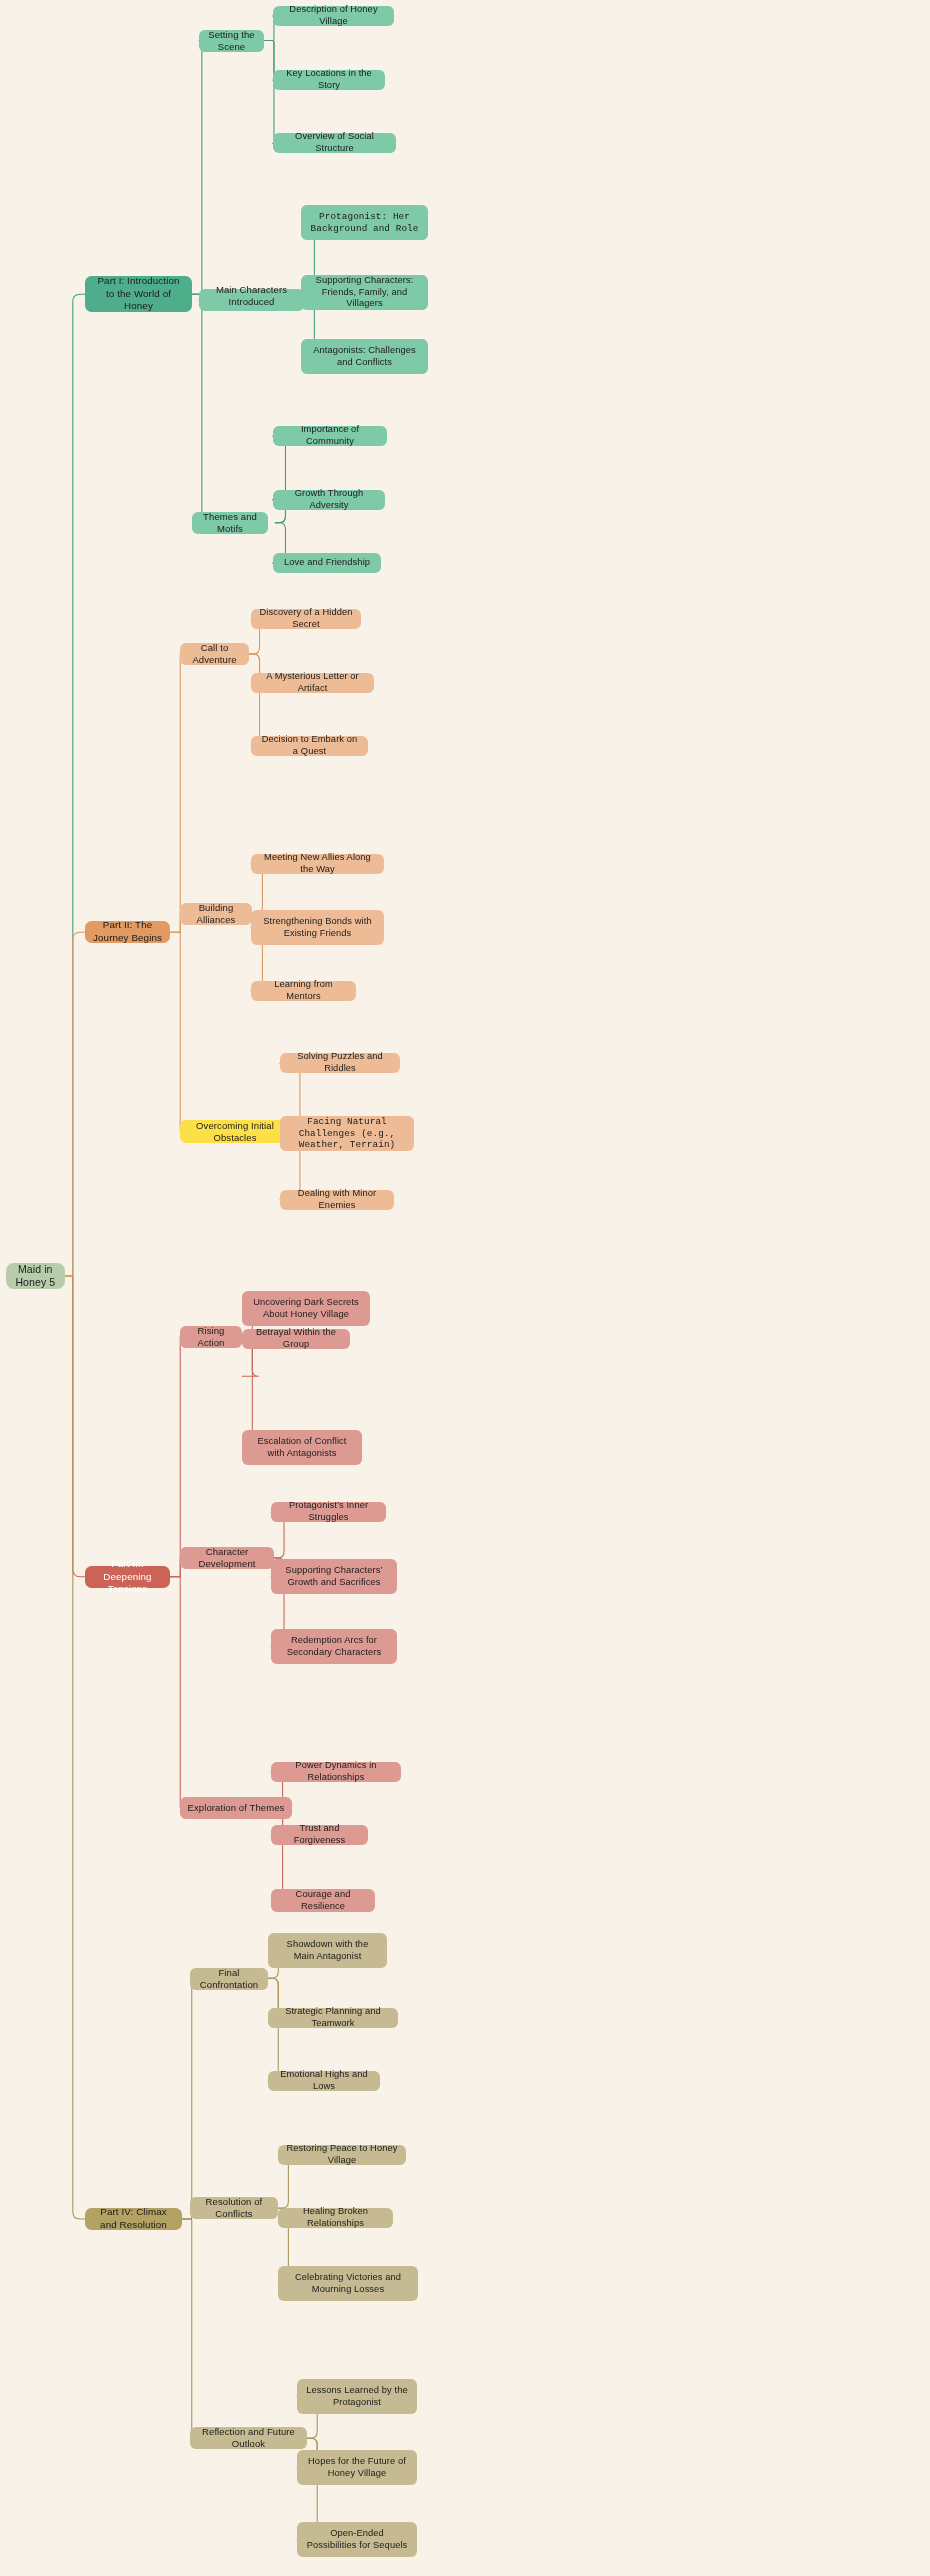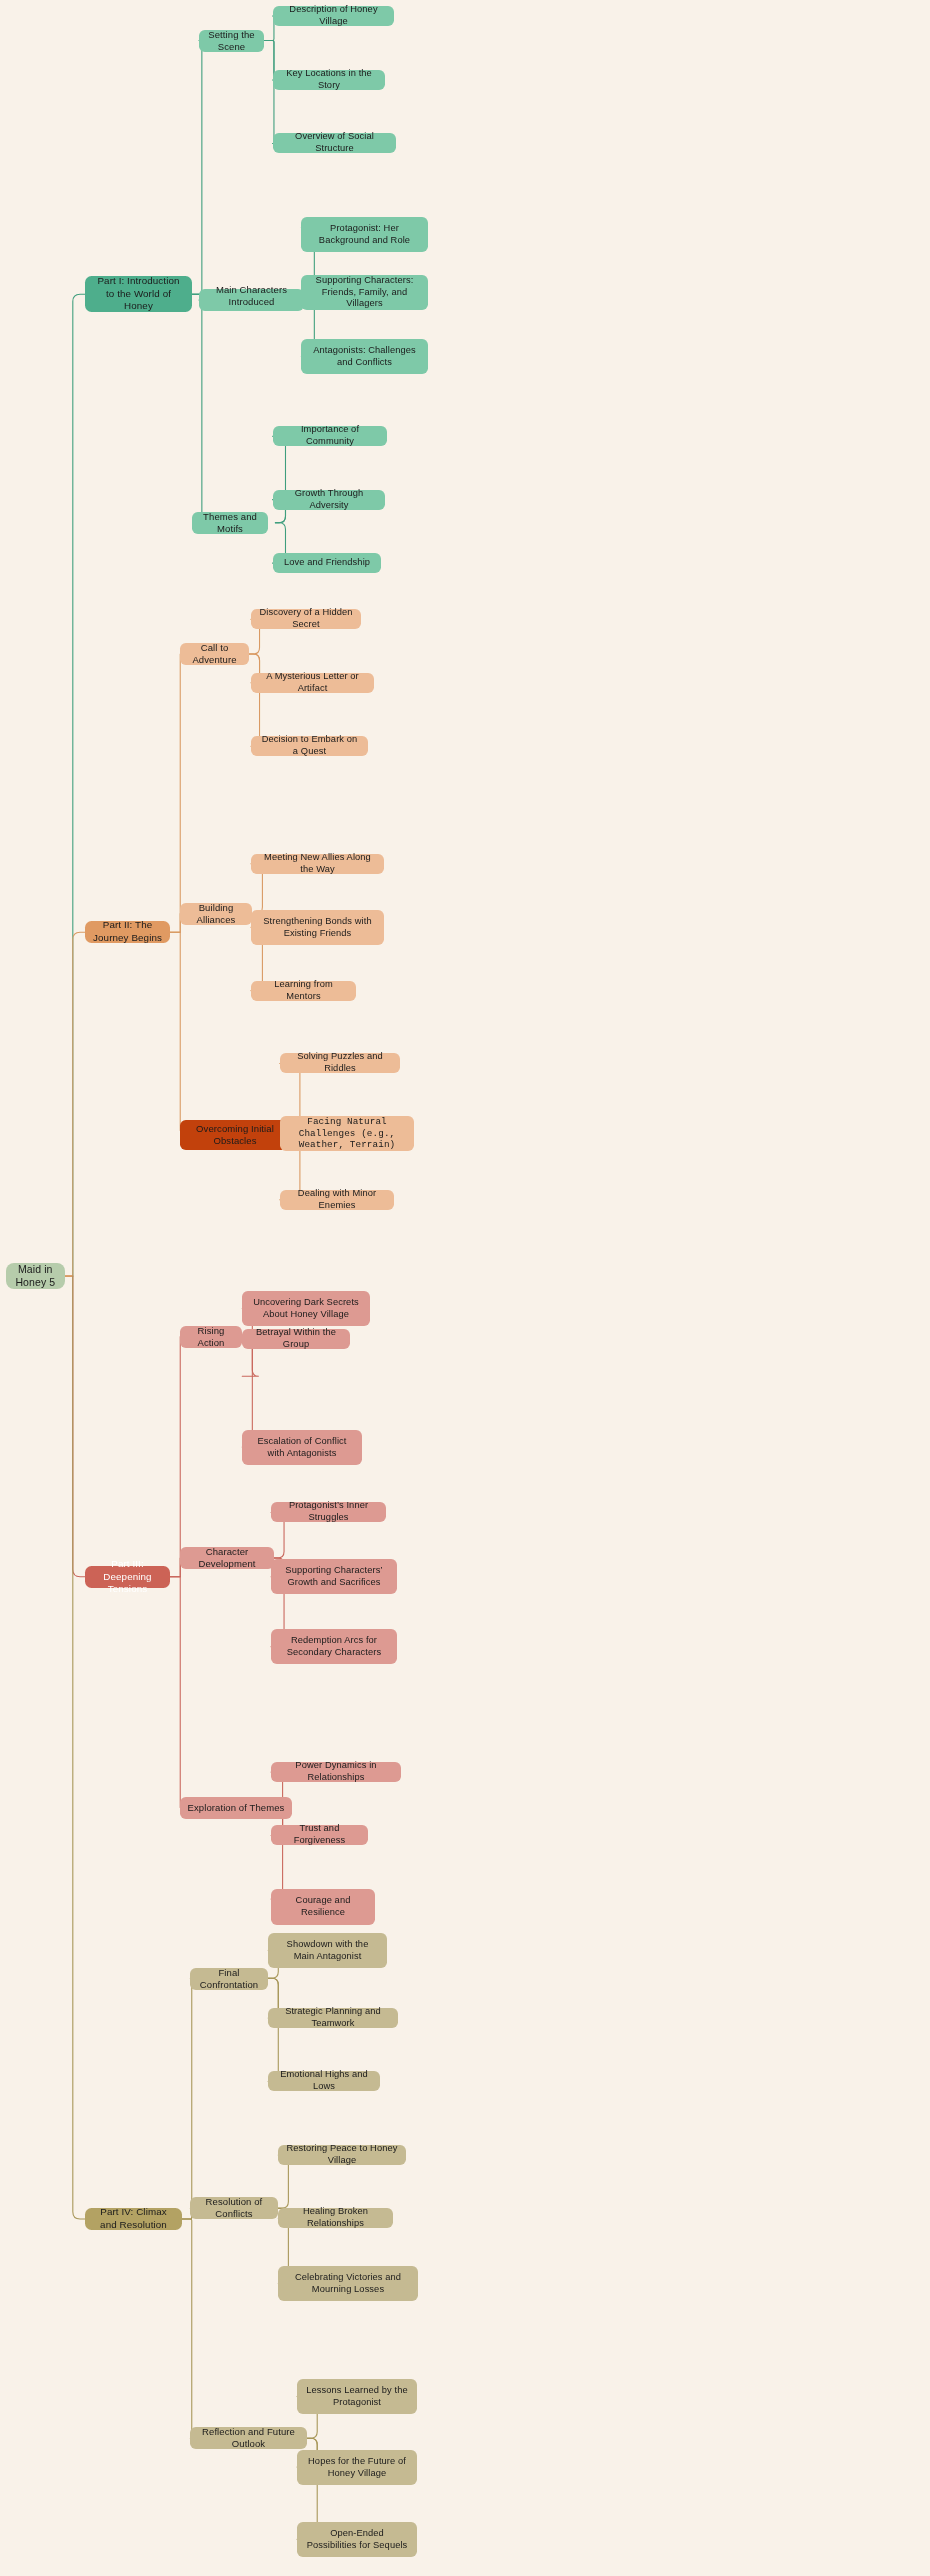--- a/index.html
+++ b/index.html
@@ -108,21 +108,21 @@
     </div>
     <div class="node lvl3" style="left: 273px; top: 70px; width: 112px; min-height: 20px; height: 20px; background: rgb(126, 201, 168);">
       <span>Key Locations in the Story</span>
     </div>
     <div class="node lvl3" style="left: 273px; top: 133px; width: 123px; min-height: 20px; height: 20px; background: rgb(126, 201, 168);">
       <span>Overview of Social Structure</span>
     </div>
     <div class="node lvl2" style="left: 199px; top: 289px; width: 105px; min-height: 21.6px; height: 21.6px; background: rgb(126, 201, 168); align-items: flex-end;">
       <span>Main Characters Introduced</span>
     </div>
-    <div class="node lvl3" style="left: 301px; top: 217px; width: 127px; min-height: 35px; height: 35px; background: rgb(126, 201, 168);">
+    <div class="node lvl3" style="left: 301px; top: 205px; width: 127px; min-height: 35px; height: 35px; background: rgb(126, 201, 168); font-family: Liberation Mono, monospace;">
       <span>Protagonist: Her Background and Role</span>
     </div>
     <div class="node lvl3" style="left: 301px; top: 275px; width: 127px; min-height: 35px; height: 35px; background: rgb(126, 201, 168);">
       <span>Supporting Characters: Friends, Family, and Villagers</span>
     </div>
     <div class="node lvl3" style="left: 301px; top: 339px; width: 127px; min-height: 35px; height: 35px; background: rgb(126, 201, 168);">
       <span>Antagonists: Challenges and Conflicts</span>
     </div>
     <div class="node lvl2" style="left: 192px; top: 512px; width: 76px; min-height: 21.6px; height: 21.6px; background: rgb(126, 201, 168);">
       <span>Themes and Motifs</span>
@@ -156,21 +156,21 @@
     </div>
     <div class="node lvl3" style="left: 251px; top: 854px; width: 133px; min-height: 20px; height: 20px; background: rgb(237, 188, 151);">
       <span>Meeting New Allies Along the Way</span>
     </div>
     <div class="node lvl3" style="left: 251px; top: 910px; width: 133px; min-height: 35px; height: 35px; background: rgb(237, 188, 151);">
       <span>Strengthening Bonds with Existing Friends</span>
     </div>
     <div class="node lvl3" style="left: 251px; top: 981px; width: 105px; min-height: 20px; height: 20px; background: rgb(237, 188, 151);">
       <span>Learning from Mentors</span>
     </div>
-    <div class="node lvl2" style="left: 180px; top: 1120px; width: 110px; min-height: 21.6px; height: 30px; background: #c2410c;">
+    <div class="node lvl2" style="left: 180px; top: 1120px; width: 110px; min-height: 21.6px; height: 23px; background: #fde047;">
       <span>Overcoming Initial Obstacles</span>
     </div>
     <div class="node lvl3" style="left: 280px; top: 1053px; width: 120px; min-height: 20px; height: 20px; background: rgb(237, 188, 151);">
       <span>Solving Puzzles and Riddles</span>
     </div>
     <div class="node lvl3" style="left: 280px; top: 1116px; width: 134px; min-height: 35px; height: 35px; background: rgb(237, 188, 151); font-family: Liberation Mono, monospace;">
       <span>Facing Natural Challenges (e.g., Weather, Terrain)</span>
     </div>
     <div class="node lvl3" style="left: 280px; top: 1190px; width: 114px; min-height: 20px; height: 20px; background: rgb(237, 188, 151);">
       <span>Dealing with Minor Enemies</span>
@@ -204,21 +204,21 @@
     </div>
     <div class="node lvl2" style="left: 180px; top: 1797px; width: 112px; min-height: 21.6px; height: 21.6px; background: rgb(221, 154, 146);">
       <span>Exploration of Themes</span>
     </div>
     <div class="node lvl3" style="left: 271px; top: 1762px; width: 130px; min-height: 20px; height: 20px; background: rgb(221, 154, 146);">
       <span>Power Dynamics in Relationships</span>
     </div>
     <div class="node lvl3" style="left: 271px; top: 1825px; width: 97px; min-height: 20px; height: 20px; background: rgb(221, 154, 146);">
       <span>Trust and Forgiveness</span>
     </div>
-    <div class="node lvl3" style="left: 271px; top: 1889px; width: 104px; min-height: 20px; height: 36px; background: rgb(221, 154, 146);">
+    <div class="node lvl3" style="left: 271px; top: 1889px; width: 104px; min-height: 20px; height: 23px; background: rgb(221, 154, 146);">
       <span>Courage and Resilience</span>
     </div>
     <div class="node lvl1" style="left: 85px; top: 2208px; width: 97px; min-height: 21.6px; height: 21.6px; background: rgb(179, 162, 99);">
       <span>Part IV: Climax and Resolution</span>
     </div>
     <div class="node lvl2" style="left: 190px; top: 1968px; width: 78px; min-height: 21.6px; height: 21.6px; background: rgb(197, 186, 146);">
       <span>Final Confrontation</span>
     </div>
     <div class="node lvl3" style="left: 268px; top: 1933px; width: 119px; min-height: 35px; height: 35px; background: rgb(197, 186, 146);">
       <span>Showdown with the Main Antagonist</span>

